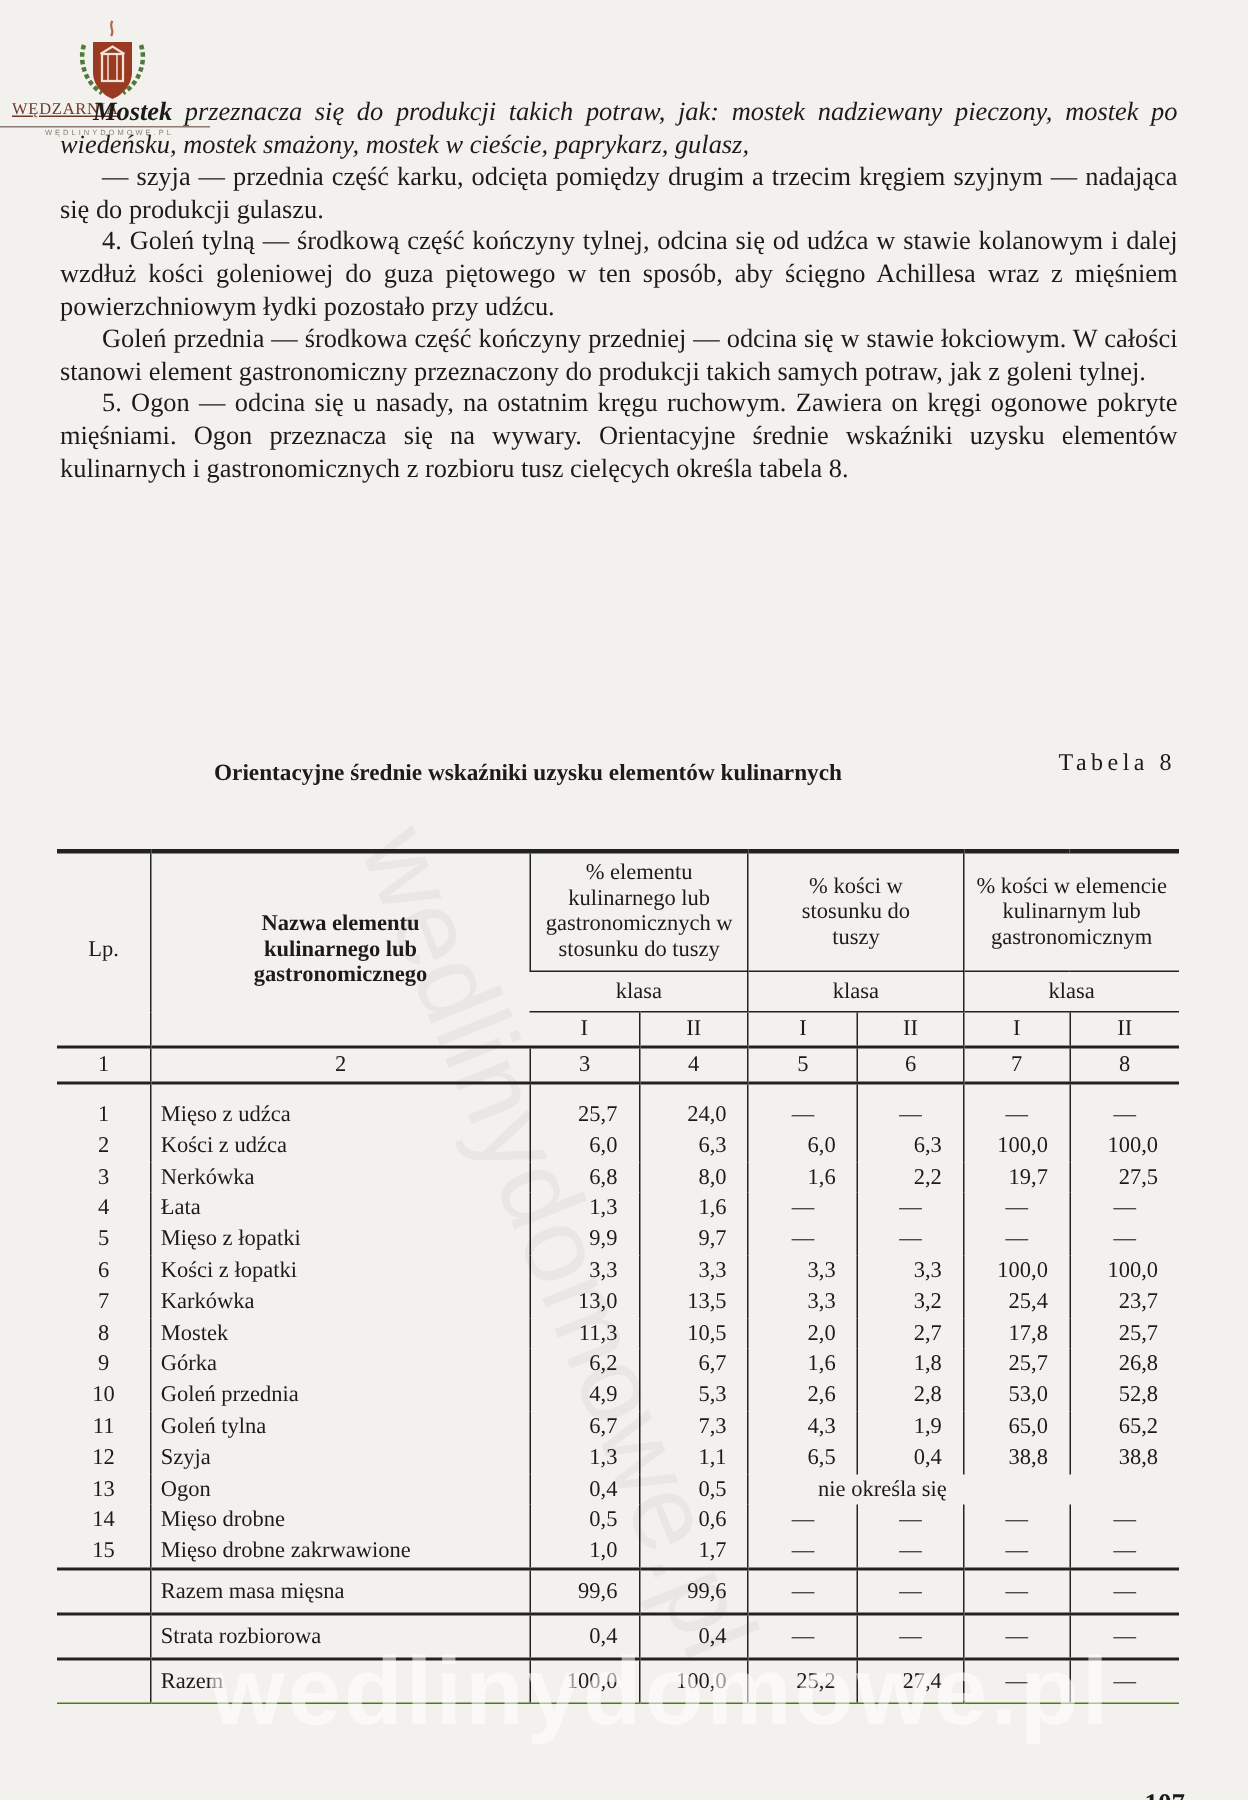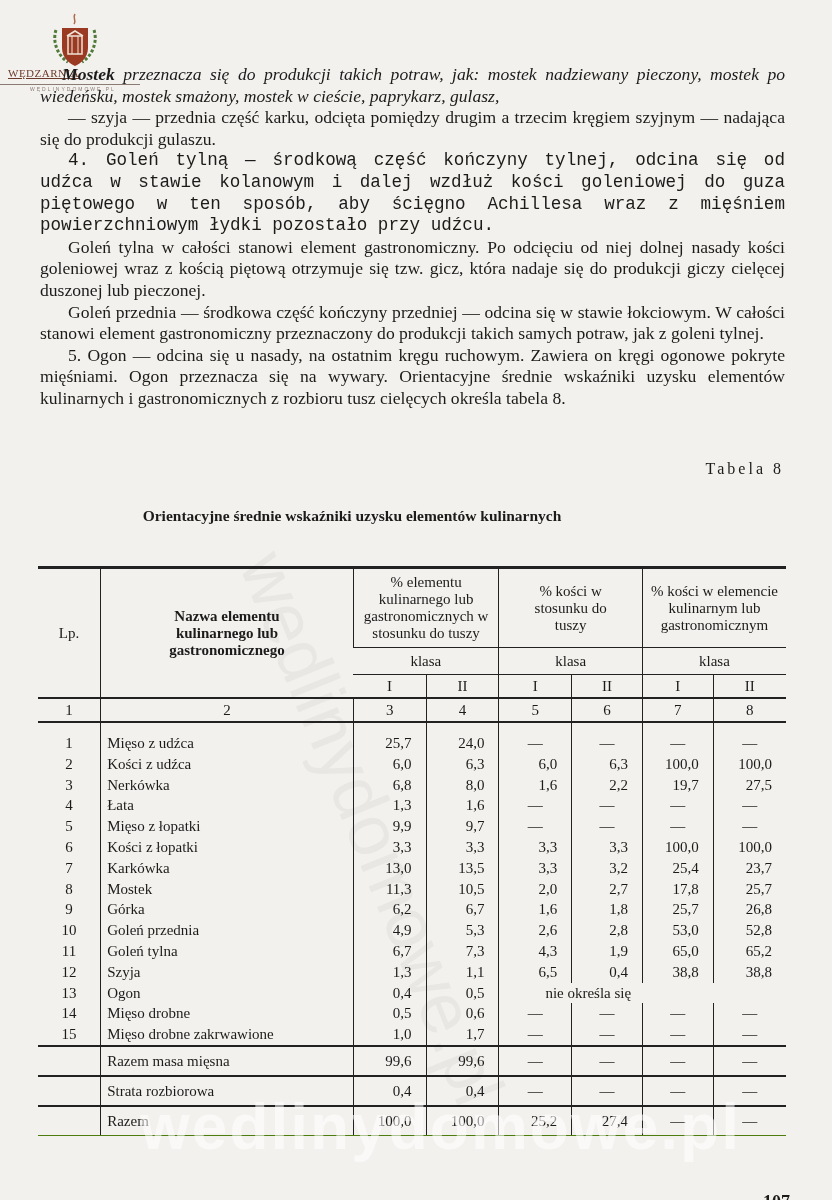--- a/index.html
+++ b/index.html
@@ -24,21 +24,21 @@
     font-family: "Liberation Sans", sans-serif;
   }
   .body-text {
     position: absolute; left: 40px; top: 64px; width: 745px;
     font-size: 17.6px; line-height: 21.6px; text-align: justify;
   }
   .body-text p { margin: 0; text-indent: 28px; }
   .body-text p.noindent { text-indent: 0; }
   .body-text .lead { font-weight: bold; font-family: "Liberation Serif", serif; }
   .table-label {
-    position: absolute; right: 48px; top: 460px; font-size: 16px; letter-spacing: 3px;
+    position: absolute; right: 48px; top: 500px; font-size: 16px; letter-spacing: 3px;
   }
   .table-title {
     position: absolute; left: 0; width: 704px; top: 505px; text-align: center;
     font-size: 15.5px; line-height: 22px; font-weight: bold;
   }
   table.data {
     position: absolute; left: 38px; top: 566px; width: 748px;
     border-collapse: collapse; font-size: 15px;
   }
   table.data td, table.data th {
@@ -86,22 +86,21 @@
 </svg>
 <div class="logo-text">WĘDZARNIA</div>
 <div class="logo-line"></div>
 <div class="logo-sub">WĘDLINYDOMOWE.PL</div>
 
 <div class="watermark-diag">wedlinydomowe.pl</div>
 
 <div class="body-text">
   <p class="noindent" style="text-indent:22px;font-style:italic;"><span class="lead">Mostek</span><span> przeznacza się do produkcji takich potraw, jak: mostek nadziewany pieczony, mostek po wiedeńsku, mostek smażony, mostek w cieście, paprykarz, gulasz,</span></p>
   <p>— szyja — przednia część karku, odcięta pomiędzy drugim a trzecim kręgiem szyjnym — nadająca się do produkcji gulaszu.</p>
-  <p style="font-family:Liberation Mono, monospace;">4. Goleń tylną — środkową część kończyny tylnej, odcina się od udźca w stawie kolanowym i dalej wzdłuż kości goleniowej do guza piętowego w ten sposób, aby ścięgno Achillesa wraz z mięśniem powierzchniowym łydki pozostało przy udźcu.</p>
-  <p>Goleń tylna w całości stanowi element gastronomiczny. Po odcięciu od niej dolnej nasady kości goleniowej wraz z kością piętową otrzymuje się tzw. gicz, która nadaje się do produkcji giczy cielęcej duszonej lub pieczonej.</p>
+  <p style="font-family:Liberation Serif, serif;">4. Goleń tylną — środkową część kończyny tylnej, odcina się od udźca w stawie kolanowym i dalej wzdłuż kości goleniowej do guza piętowego w ten sposób, aby ścięgno Achillesa wraz z mięśniem powierzchniowym łydki pozostało przy udźcu.</p>
   <p>Goleń przednia — środkowa część kończyny przedniej — odcina się w stawie łokciowym. W całości stanowi element gastronomiczny przeznaczony do produkcji takich samych potraw, jak z goleni tylnej.</p>
   <p>5. Ogon — odcina się u nasady, na ostatnim kręgu ruchowym. Zawiera on kręgi ogonowe pokryte mięśniami. Ogon przeznacza się na wywary. Orientacyjne średnie wskaźniki uzysku elementów kulinarnych i gastronomicznych z rozbioru tusz cielęcych określa tabela 8.</p>
 </div>
 
 <div class="table-label">Tabela 8</div>
 <div class="table-title">
   <div>Orientacyjne średnie wskaźniki uzysku elementów kulinarnych</div>
 </div>
 
 <table class="data">

